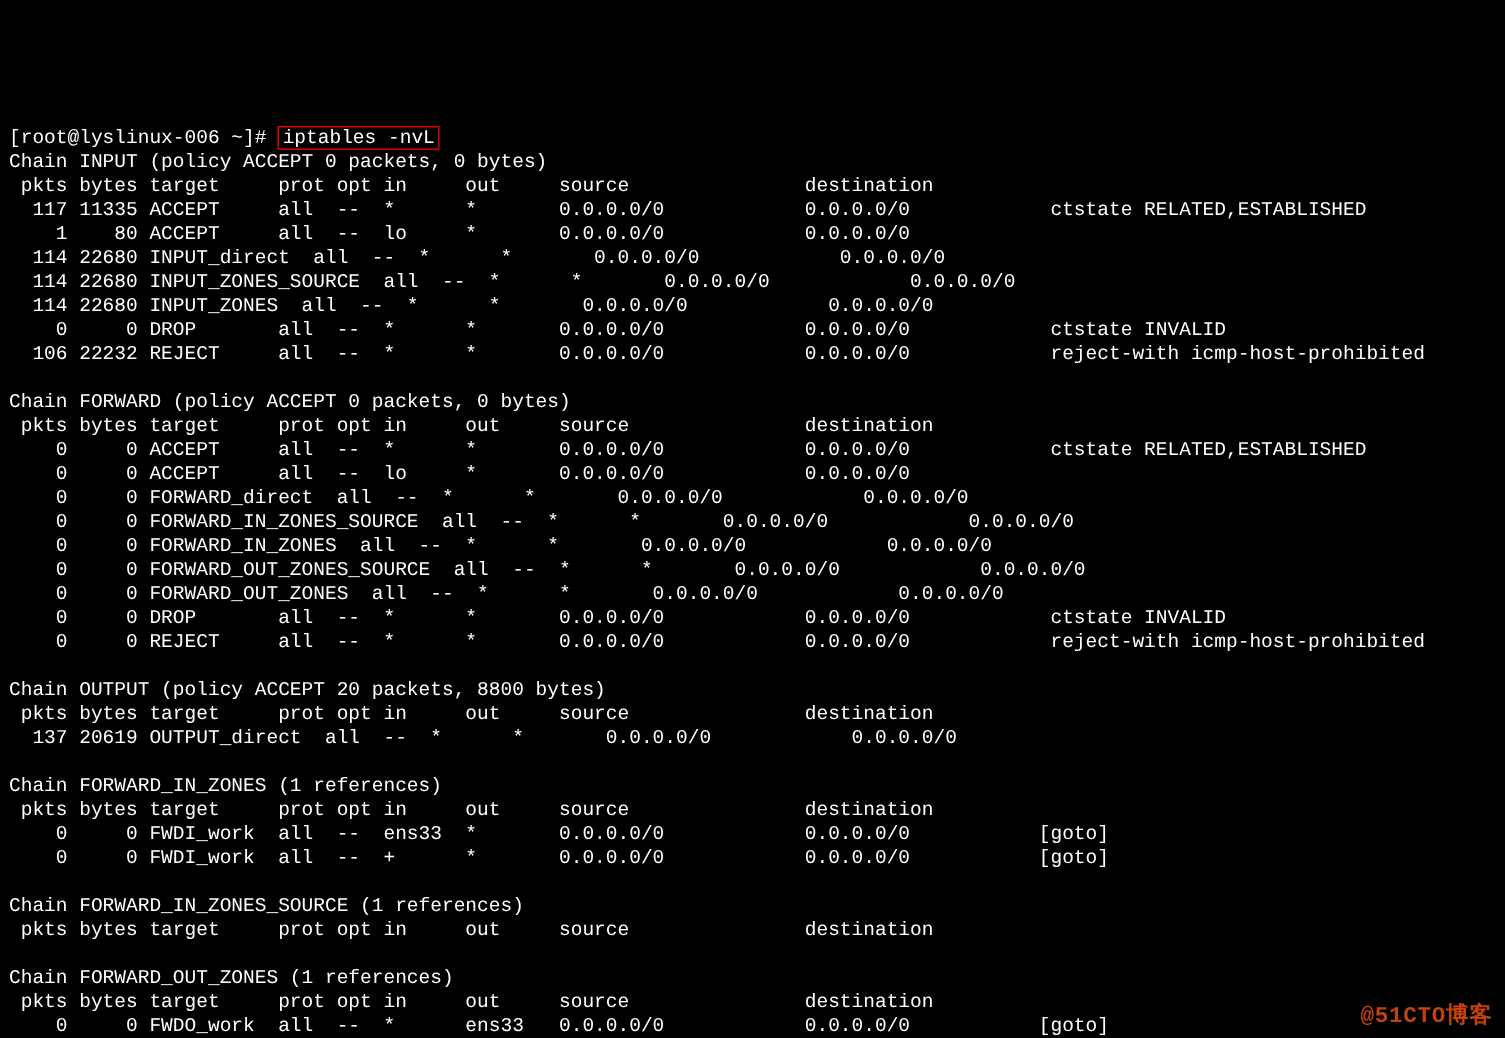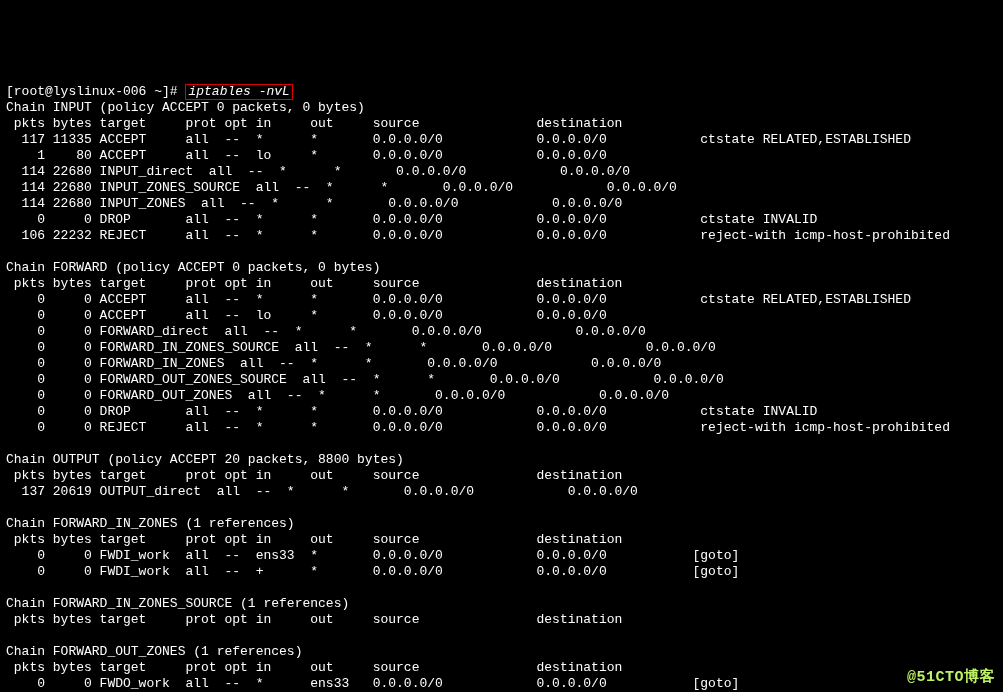--- a/index.html
+++ b/index.html
@@ -16,27 +16,26 @@
     white-space: pre;
   }
   .terminal {
     padding: 4px 6px;
   }
   .hl {
     border: 1px solid #d00;
     padding: 0 2px;
     display:inline-block;
     line-height:14px;
-    font-style:italic;
   }
   .watermark {
     position: absolute;
     right: 8px;
     bottom: 6px;
-    color: #bef264;
+    color: #c2410c;
     font-size: 15px;
     font-weight: bold;
     letter-spacing:0.5px;
   }
 </style>
 </head>
 <body>
 
 
 

